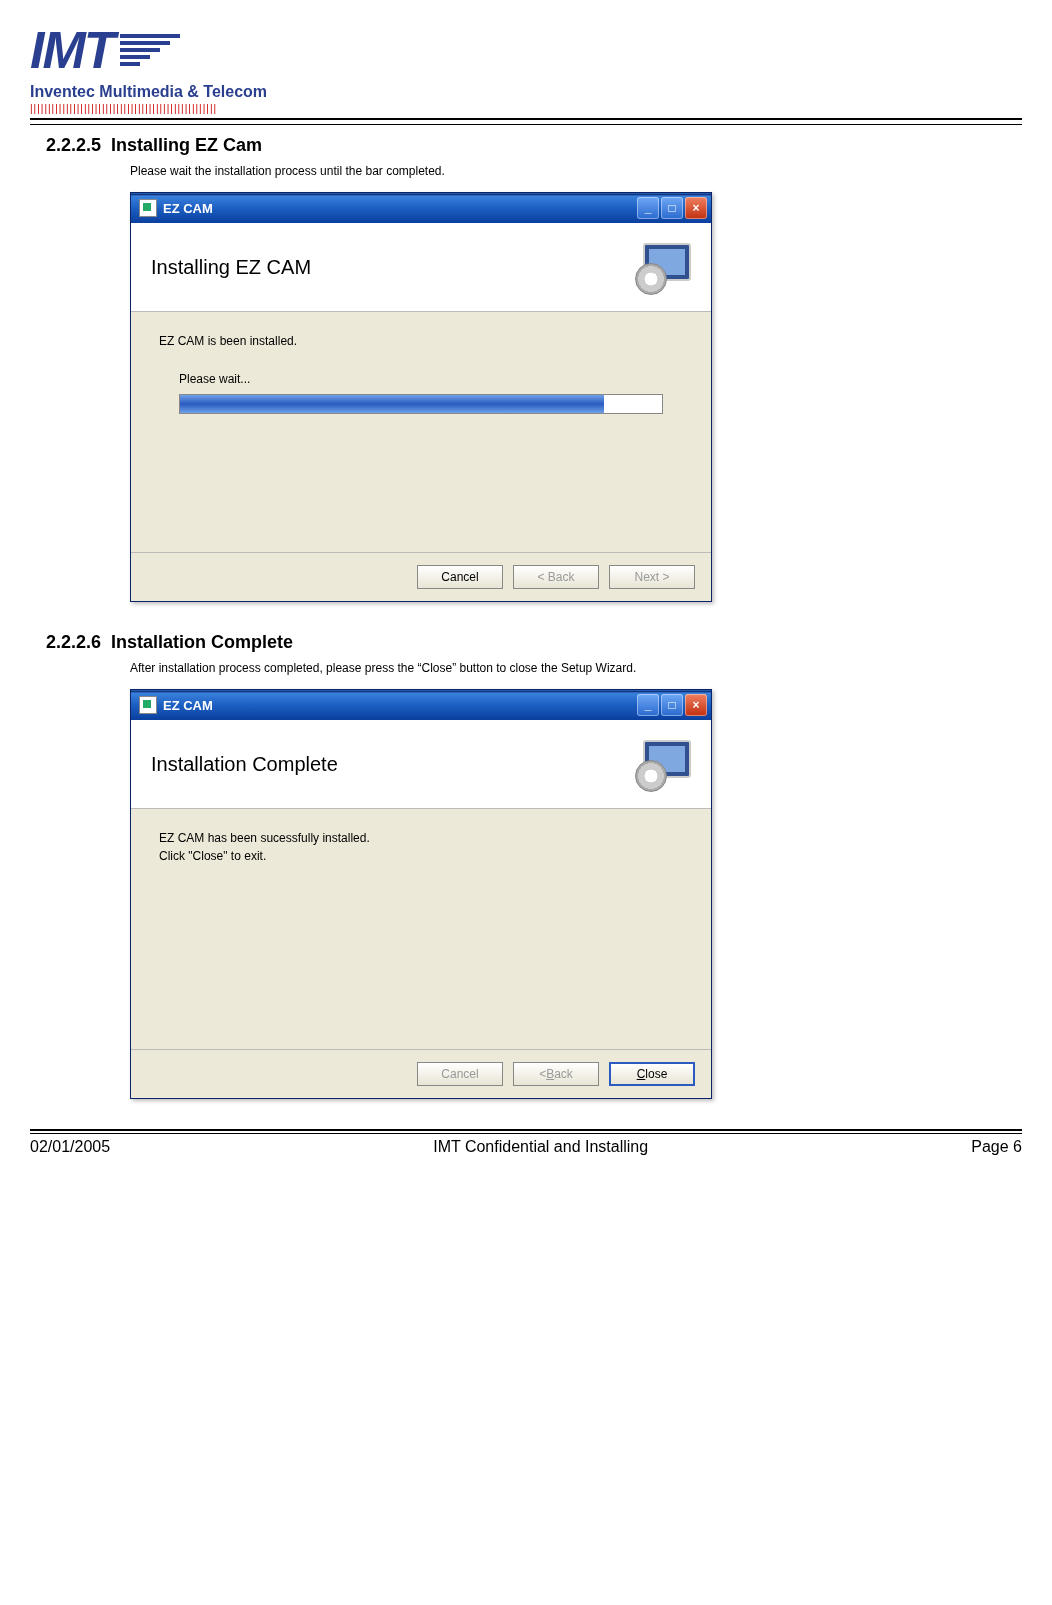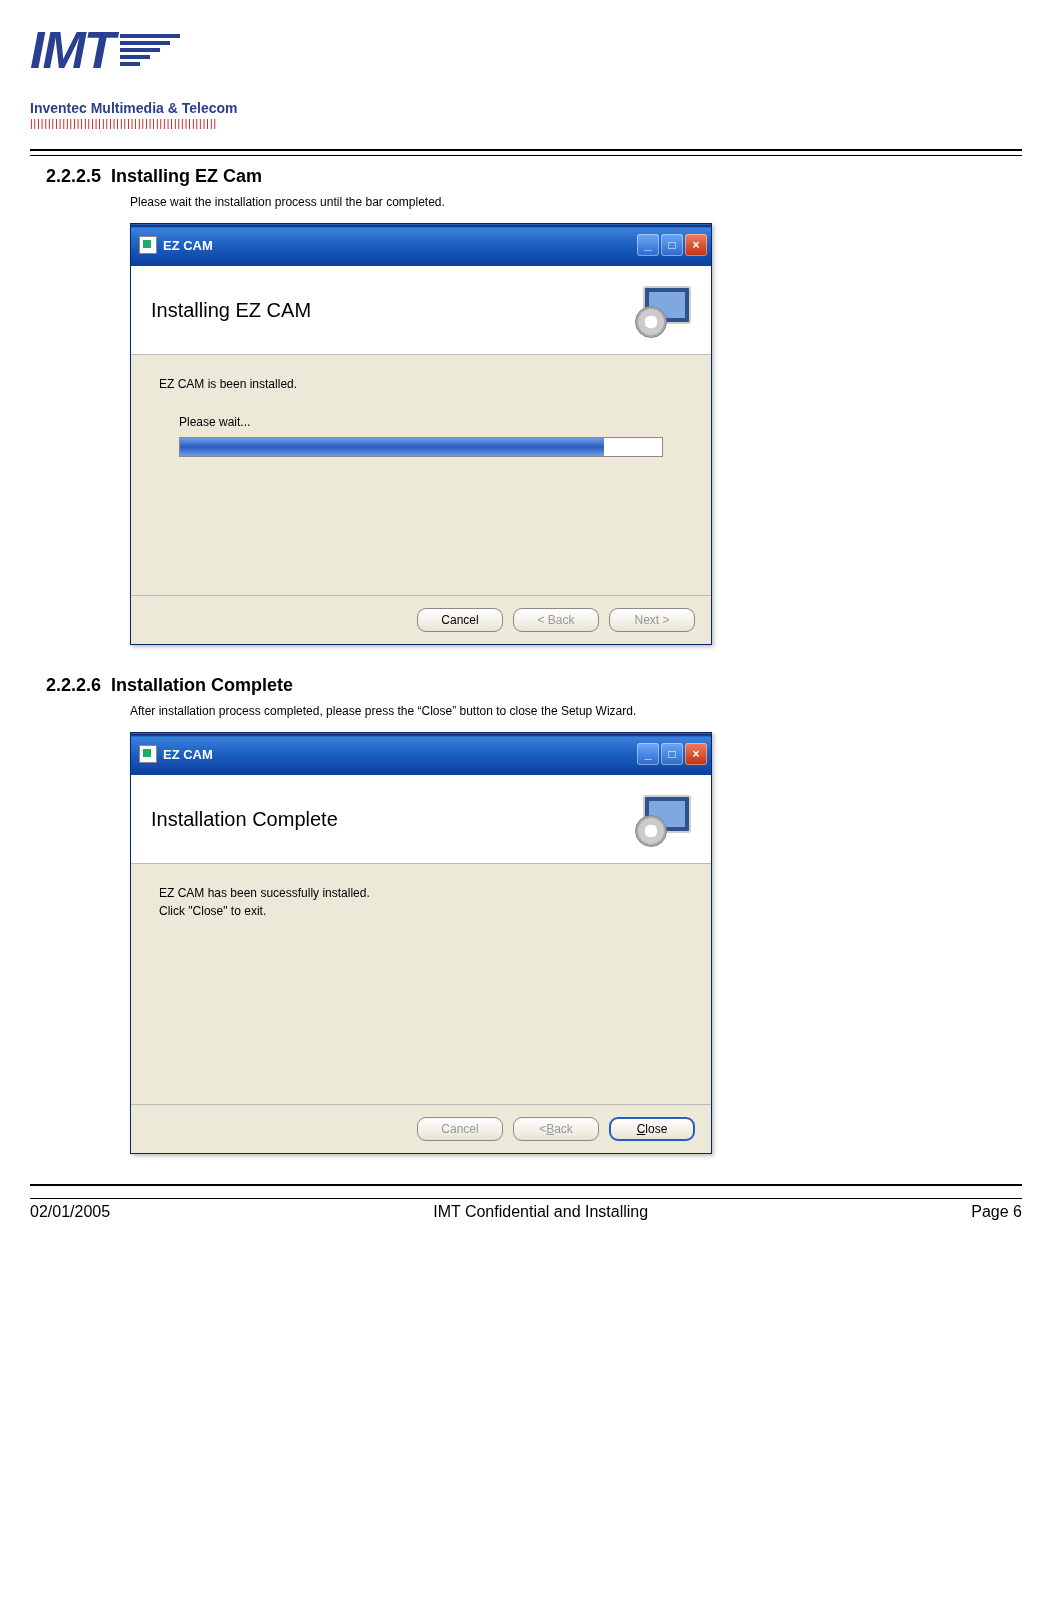--- a/index.html
+++ b/index.html
@@ -12,21 +12,21 @@
   }
   .page {
     padding: 20px 30px 20px 30px;
     box-sizing: border-box;
   }
   .header-row {
     display: flex;
     align-items: flex-end;
     justify-content: space-between;
     border-bottom: 2px solid #000;
-    padding-bottom: 20px;
+    padding-bottom: 4px;
     margin-bottom: 4px;
   }
   .logo-block {
     display: flex;
     flex-direction: column;
     align-items: flex-start;
   }
   .logo-imt {
     display: flex;
     align-items: center;
@@ -47,24 +47,24 @@
   .logo-stripes span {
     height: 4px;
     background: #2a3f8f;
   }
   .logo-stripes span:nth-child(1){width:60px}
   .logo-stripes span:nth-child(2){width:50px}
   .logo-stripes span:nth-child(3){width:40px}
   .logo-stripes span:nth-child(4){width:30px}
   .logo-stripes span:nth-child(5){width:20px}
   .logo-sub {
-    font-size: 14px;
+    font-size: 16px;
     color: #2a3f8f;
     font-weight: bold;
-    margin-top: 20px;
+    margin-top: 3px;
   }
   .logo-dots {
     font-size: 10px;
     letter-spacing: 1px;
     color: #c00;
     margin-top: 2px;
   }
   .doc-title {
     font-size: 28px;
     font-weight: normal;
@@ -85,21 +85,21 @@
     margin-bottom: 30px;
   }
   
   .xp-window {
     width: 580px;
     border: 1px solid #0a246a;
     background: #ece9d8;
     box-shadow: 2px 2px 4px rgba(0,0,0,0.25);
   }
   .xp-titlebar {
-    height: 42px;
+    height: 30px;
     background: linear-gradient(to bottom,#3a81dd 0%,#0a246a 4%,#3a81dd 10%,#1c5fc2 50%,#0a3f9e 100%);
     display: flex;
     align-items: center;
     padding: 0 4px 0 8px;
     color: #fff;
     font-size: 13px;
     font-weight: bold;
   }
   .xp-title-icon {
     width:16px;height:16px;
@@ -194,34 +194,34 @@
     justify-content:flex-end;
     gap:10px;
     background:#ece9d8;
   }
   .xp-button{
     min-width:86px;height:24px;
     font-family:"Tahoma",Arial,sans-serif;
     font-size:12px;
     border:1px solid #888;
     background:linear-gradient(#fff,#e8e4d4);
-    border-radius:9px;
+    border-radius:0;
     display:flex;align-items:center;justify-content:center;
     padding:0 10px;
     box-sizing:border-box;
   }
   .xp-button.disabled{
     color:#999;
   }
   .xp-button.default{
     border:2px solid #2a5bc0;
   }
   .page-footer{
     border-top:2px solid #000;
-    padding-top:10px;
+    padding-top:0;
   }
   .page-footer-inner{
     border-top:1px solid #000;
     margin-top:2px;
     display:flex;
     justify-content:space-between;
     font-size:16px;
     padding-top:4px;
   }
 </style>

